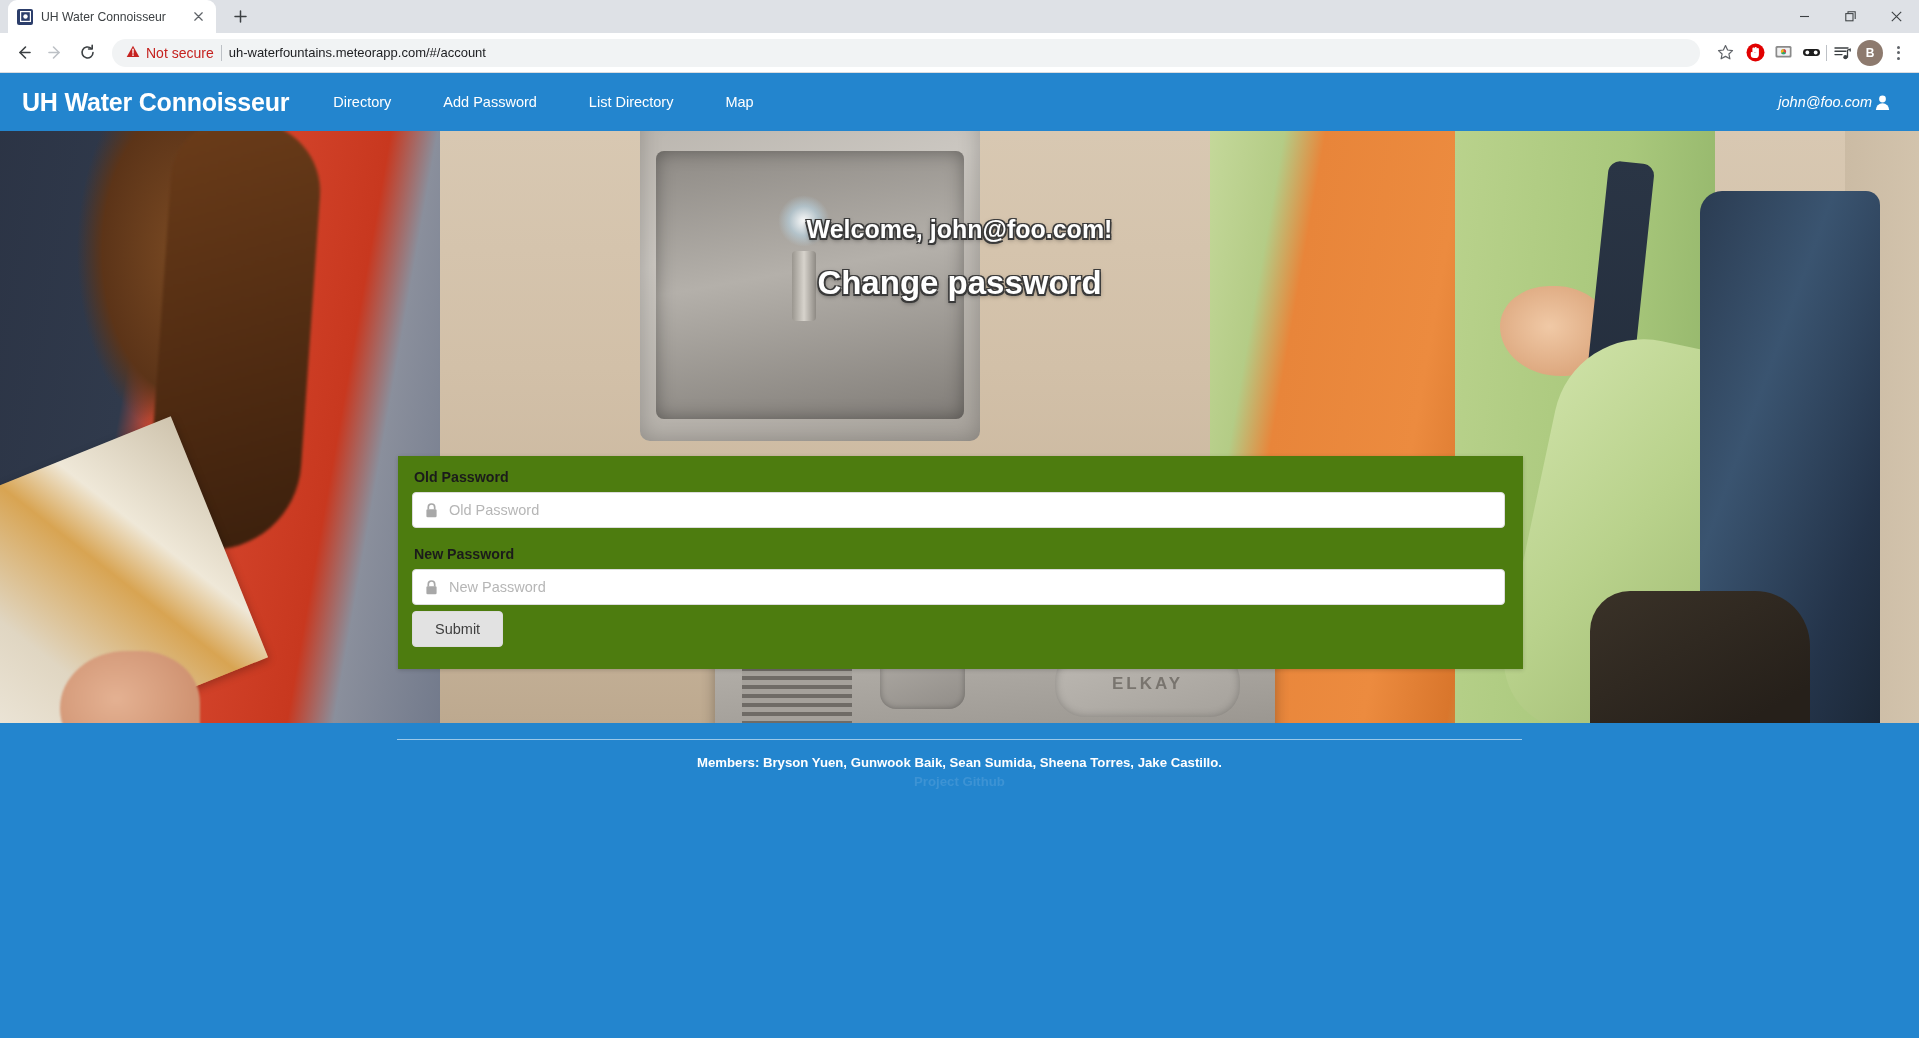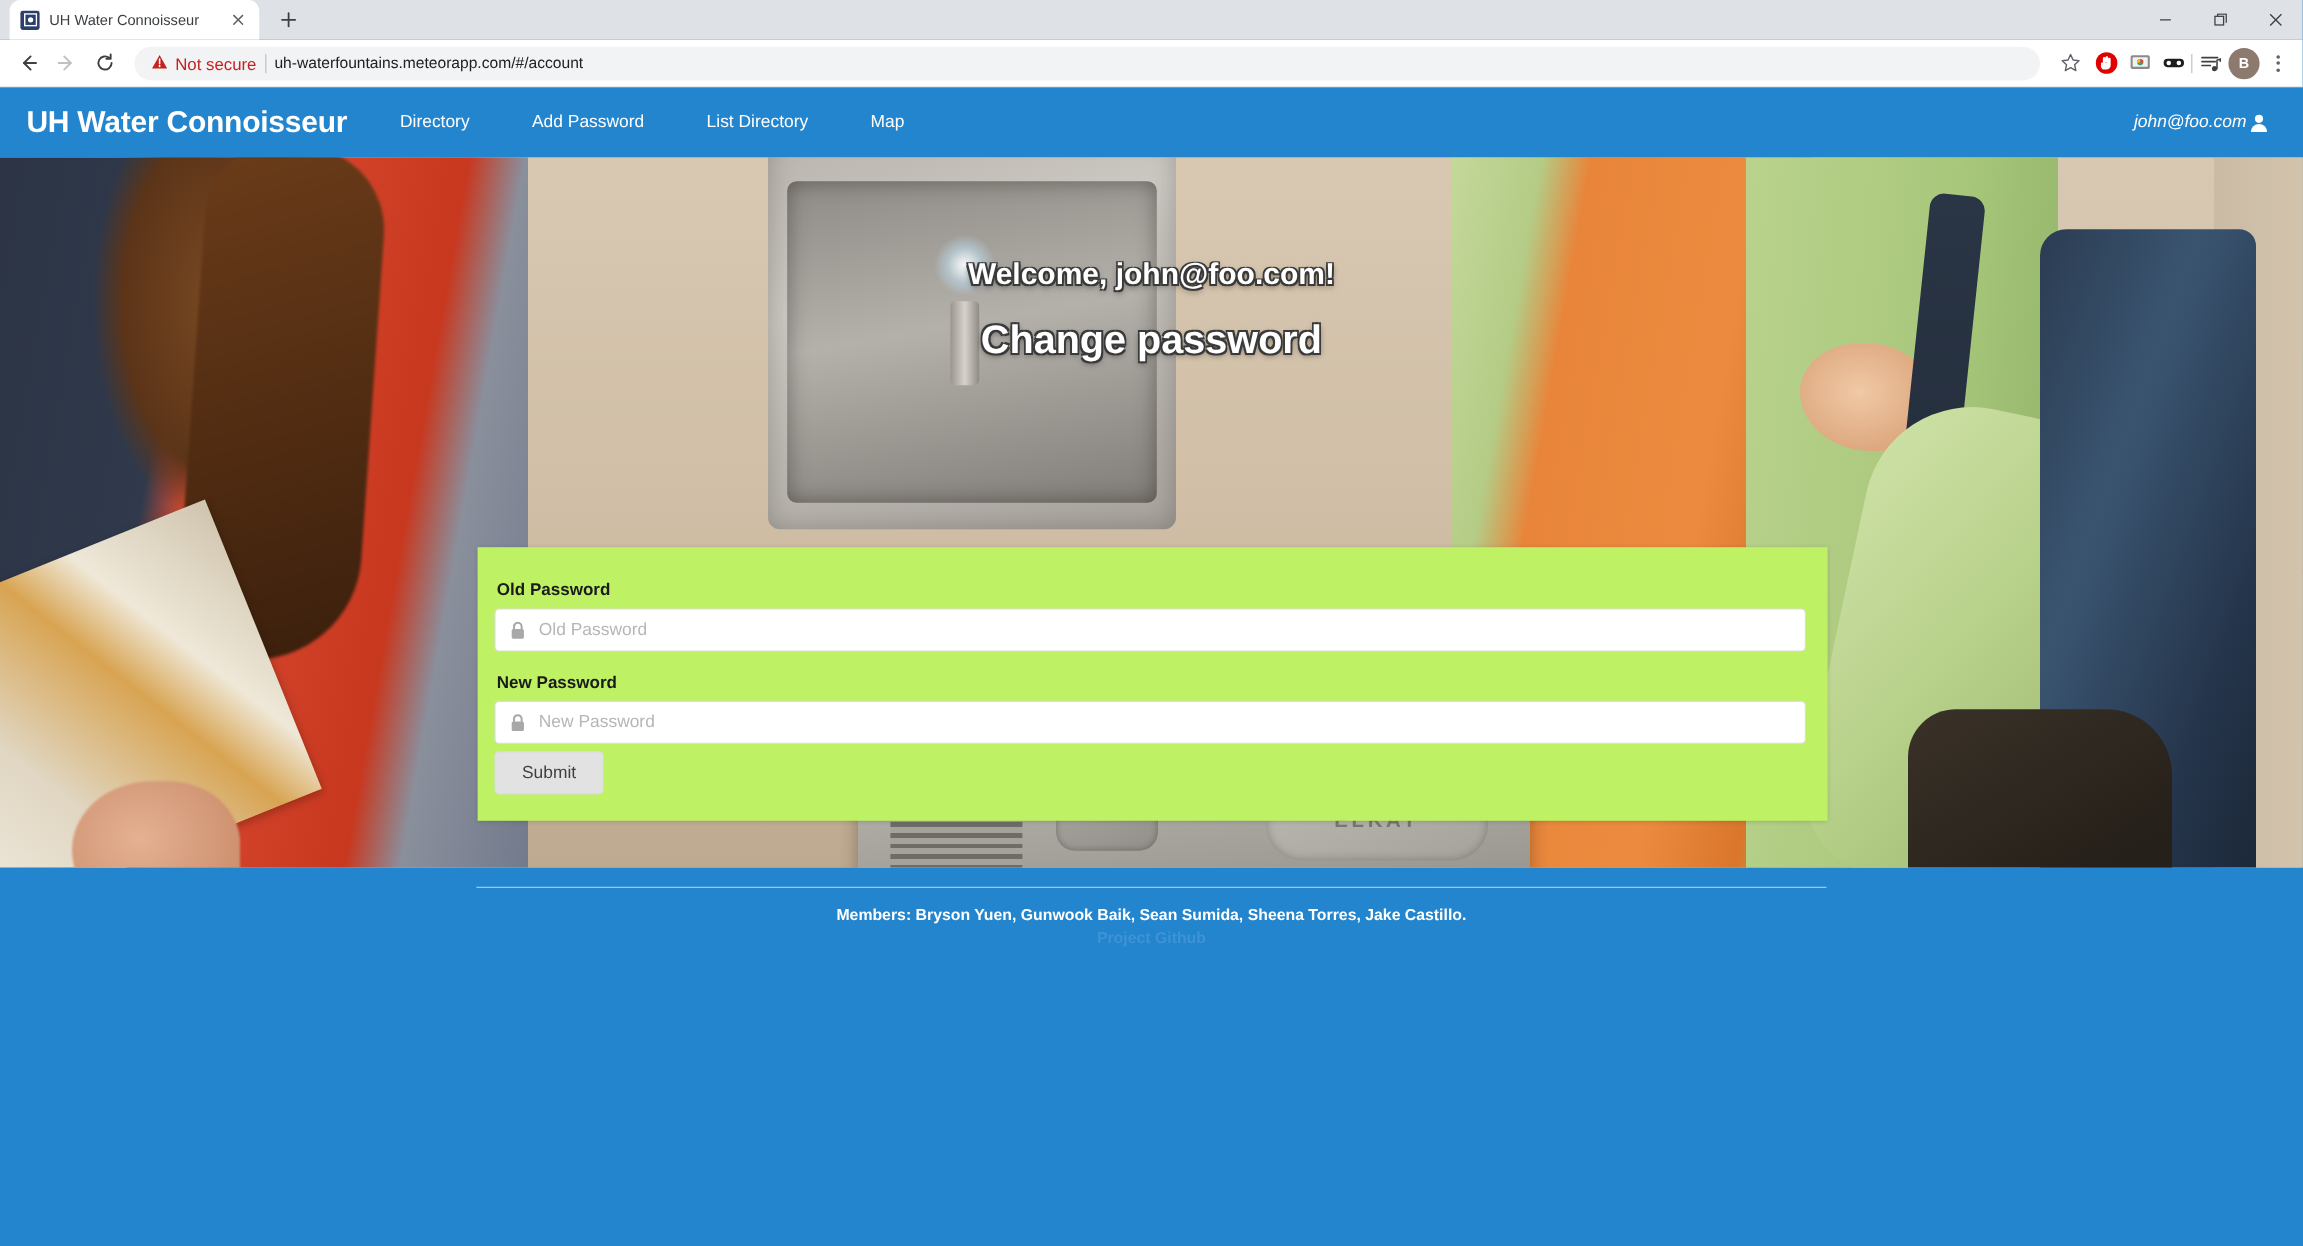--- a/index.html
+++ b/index.html
@@ -328,22 +328,22 @@
       0 2px 5px rgba(0,0,0,0.55);
   }
   .hero-welcome { font-size: 25px; }
   .hero-change { font-size: 33px; margin-top: 20px; }
 
   
   .form-card {
     position: absolute;
     left: 398px; top: 325px;
     width: 1125px;
-    background: #bef264;
-    padding: 28px 18px 22px 14px;
+    background: #4d7c0f;
+    padding: 13px 18px 22px 14px;
     z-index: 4;
     box-shadow: 0 1px 4px rgba(0,0,0,0.18);
   }
   .field-group { margin-bottom: 6px; }
   .field-label {
     display: block;
     font-size: 14.2px;
     font-weight: 700;
     color: #1b1b1b;
     margin-bottom: 7px;

